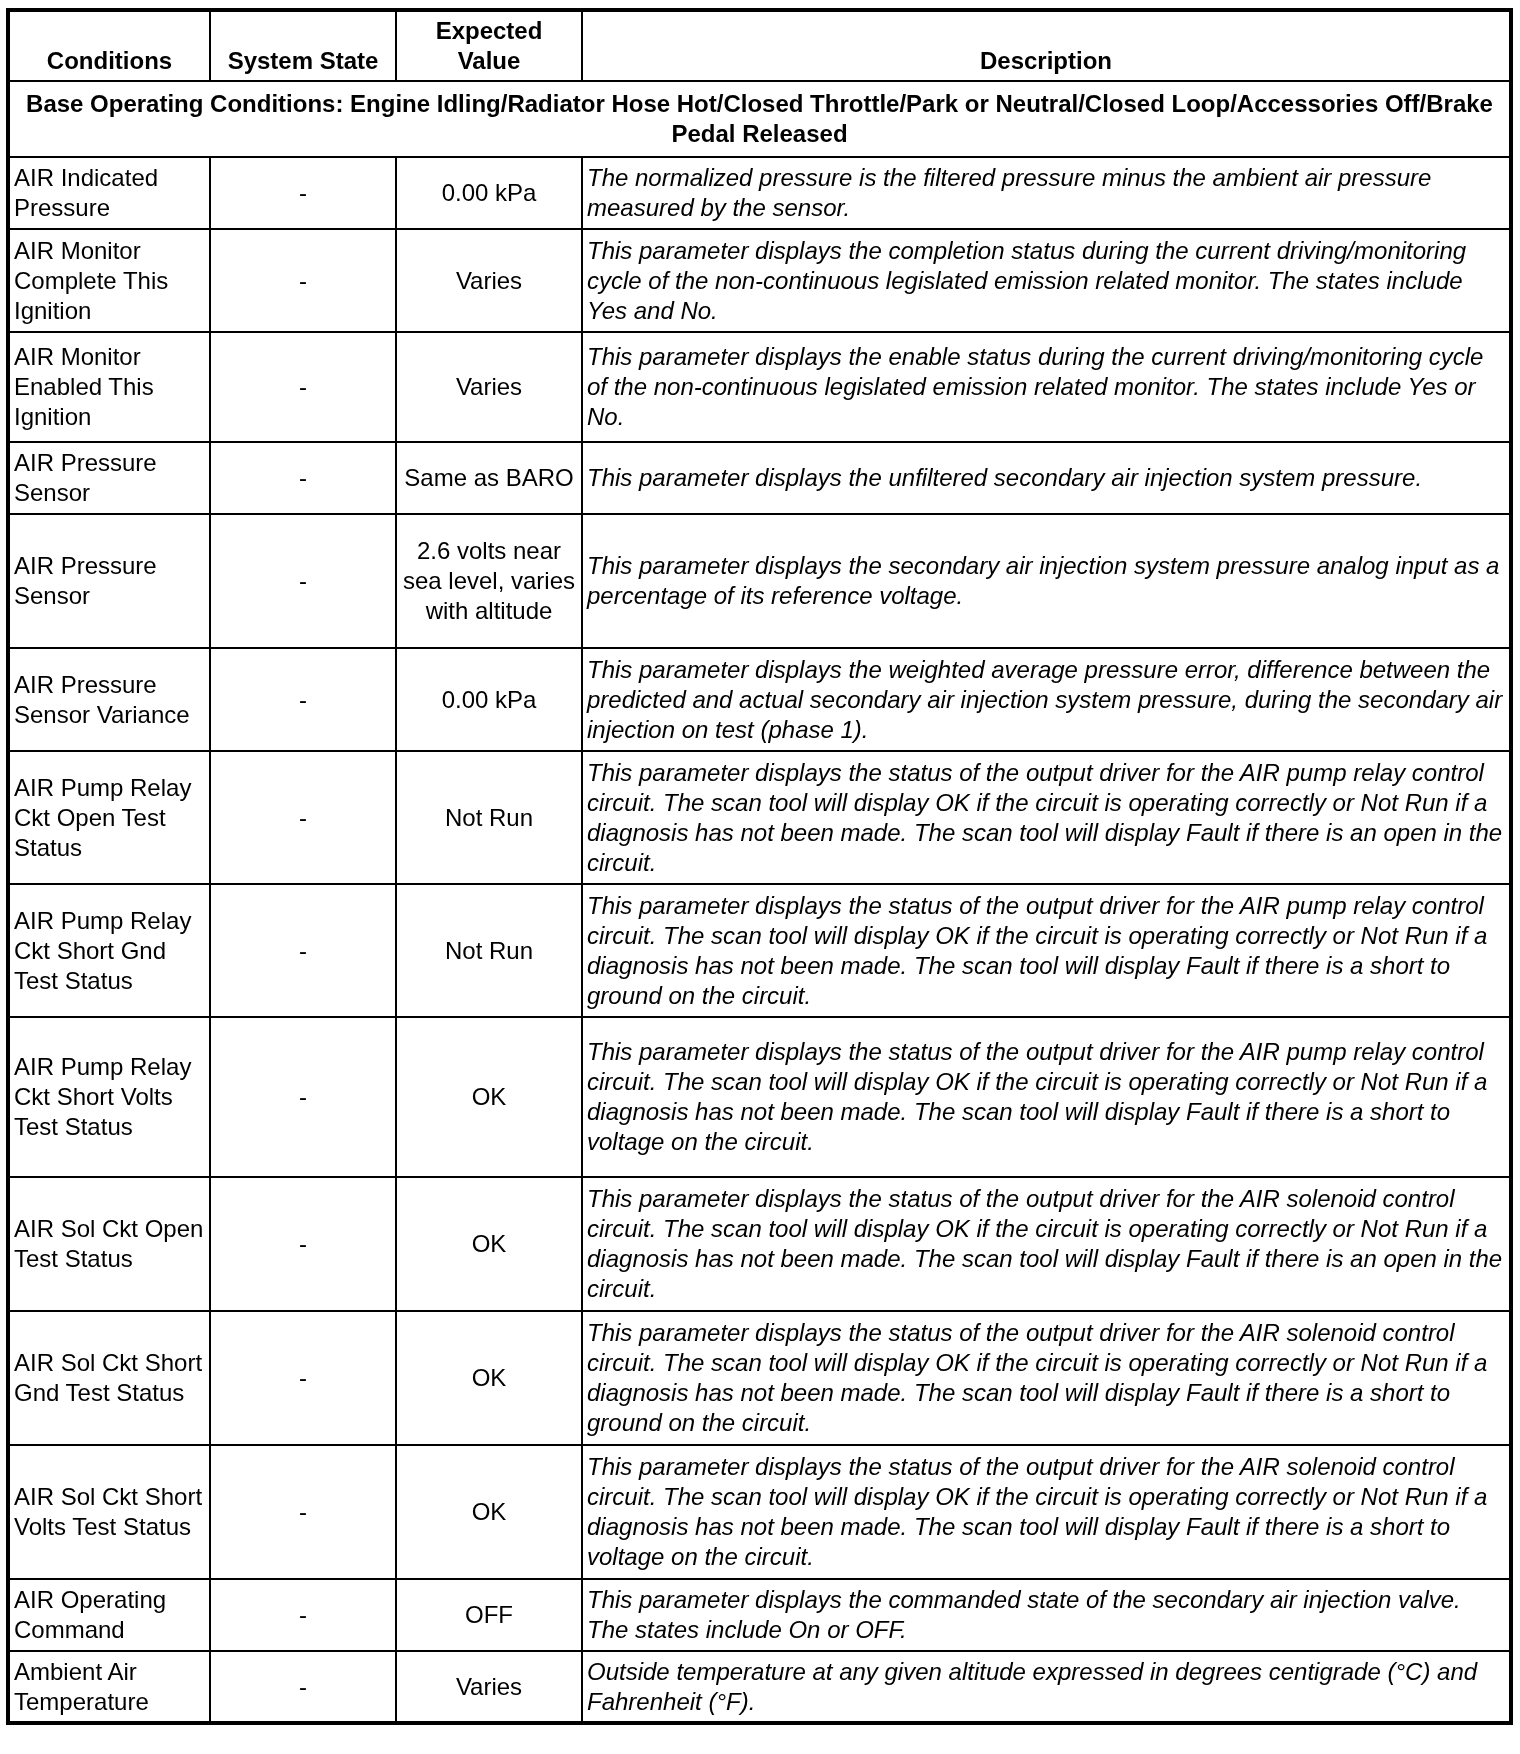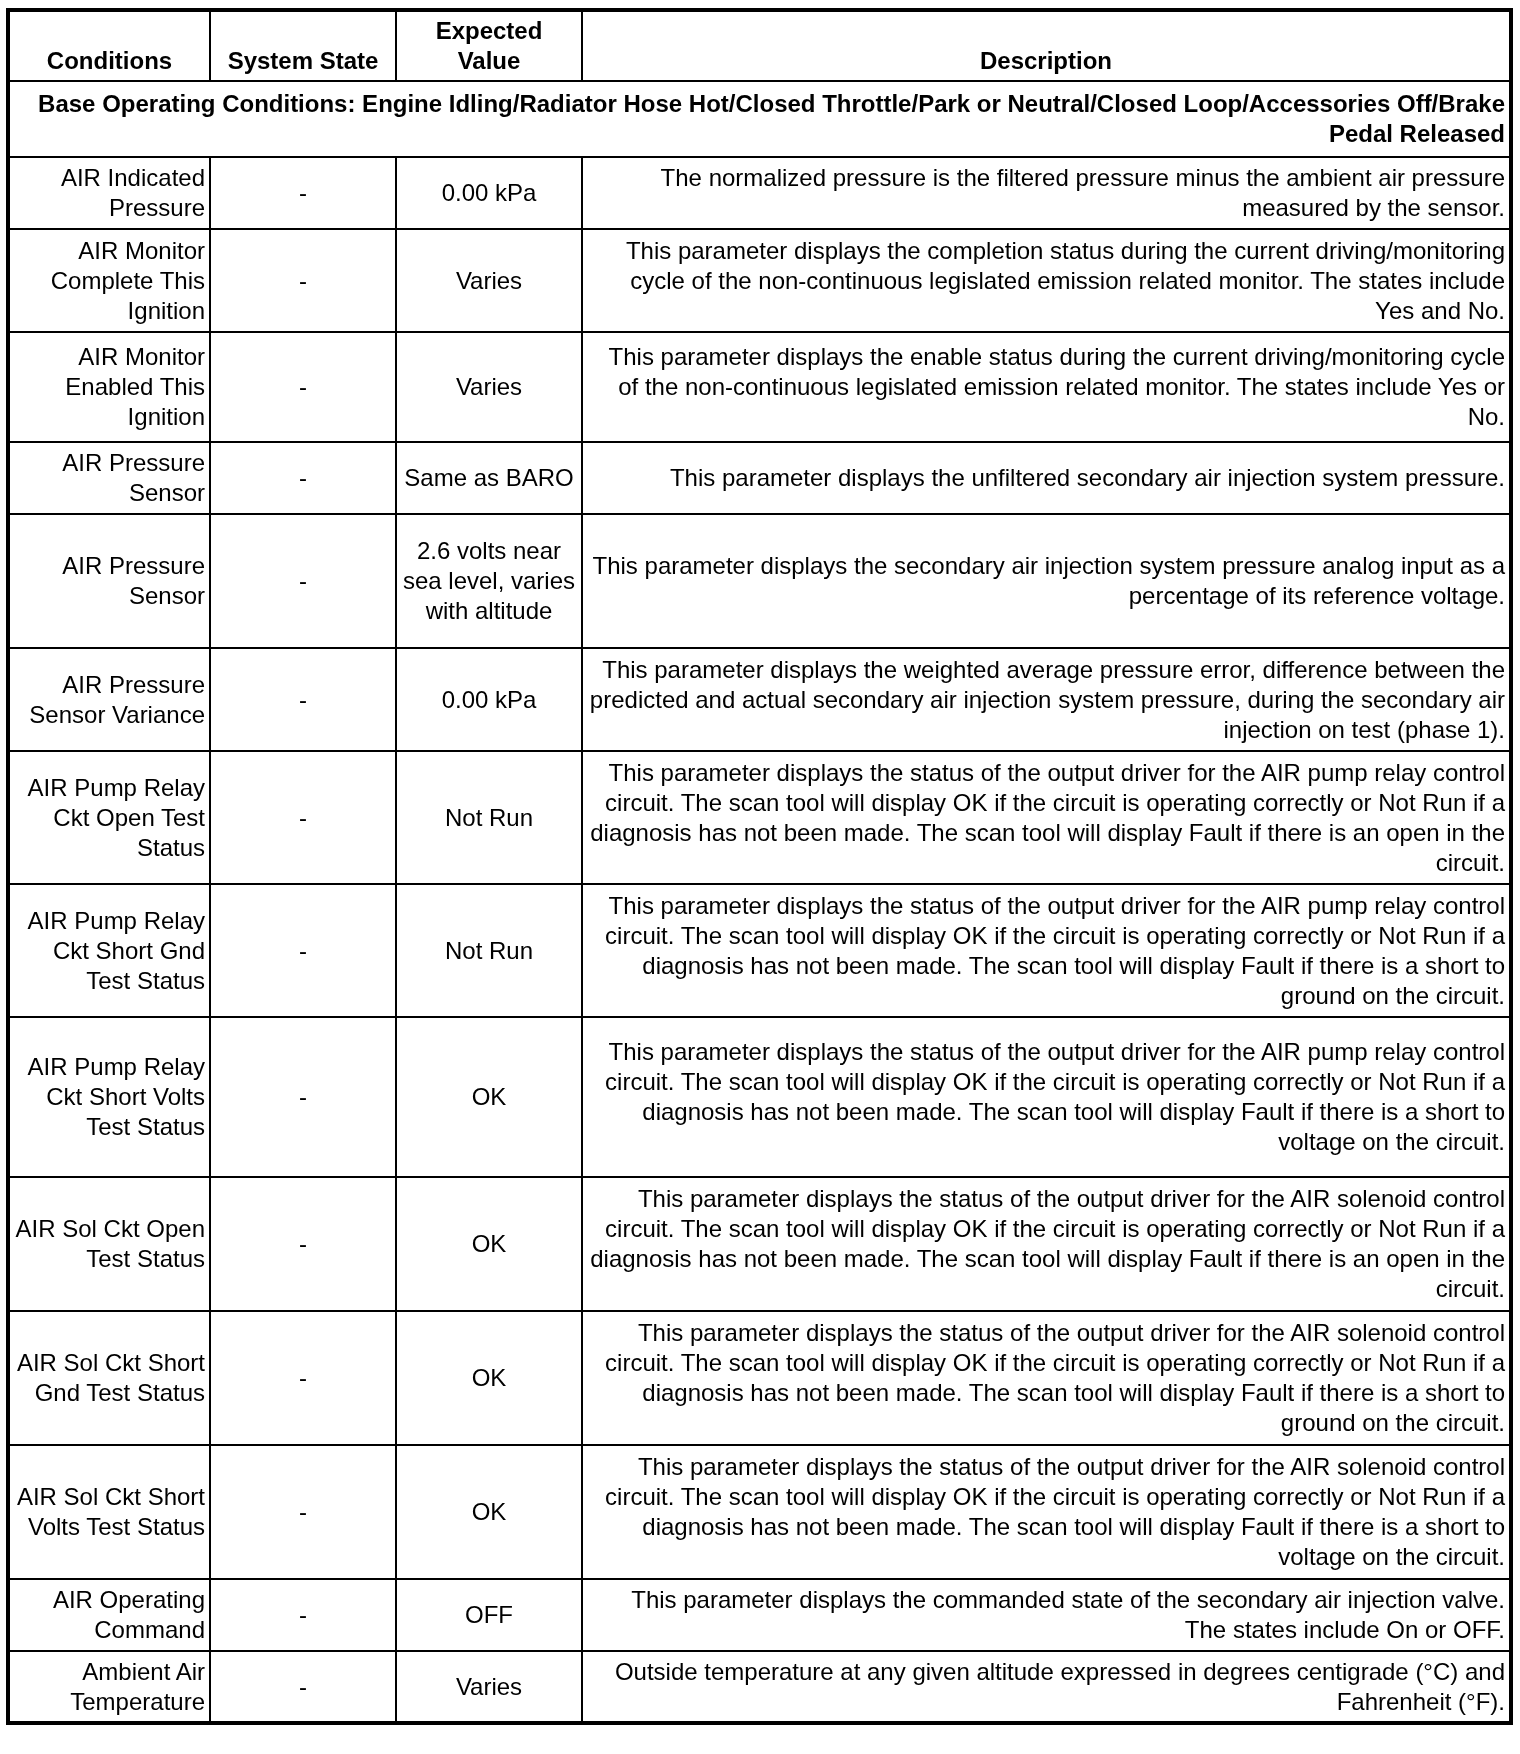--- a/index.html
+++ b/index.html
@@ -17,24 +17,24 @@
   }
   table.spec th, table.spec td {
     border: 2px solid #000;
     padding: 0 4px;
     vertical-align: middle;
   }
   table.spec th { font-weight: bold; text-align: center; vertical-align: bottom; padding-bottom: 4px; }
   .col-param { width: 202px; }
   .col-state { width: 186px; }
   .col-exp { width: 186px; }
-  td.param { text-align: right; }
+  td.param { text-align: left; }
   td.state, td.exp { text-align: center; }
-  td.desc { text-align: right; padding-left: 6px; }
-  tr.section td { font-weight: bold; text-align: right; padding: 4px 4px 4px 4px; }
+  td.desc { text-align: left; padding-left: 6px; font-style: italic; }
+  tr.section td { font-weight: bold; text-align: center; padding: 4px 4px 4px 4px; }
   tr.head-row { height: 71px; }
 </style>
 </head>
 <body>
 
 <table class="spec">
   <colgroup>
     <col class="col-param">
       <col class="col-state">
       <col class="col-exp">

